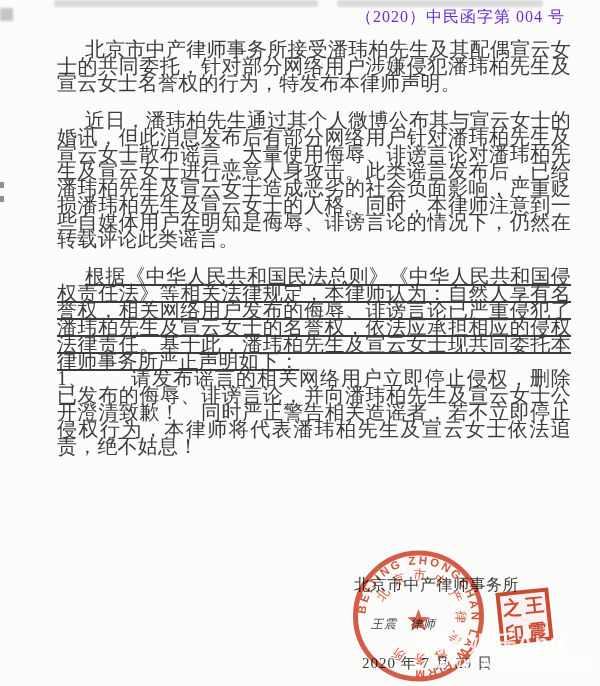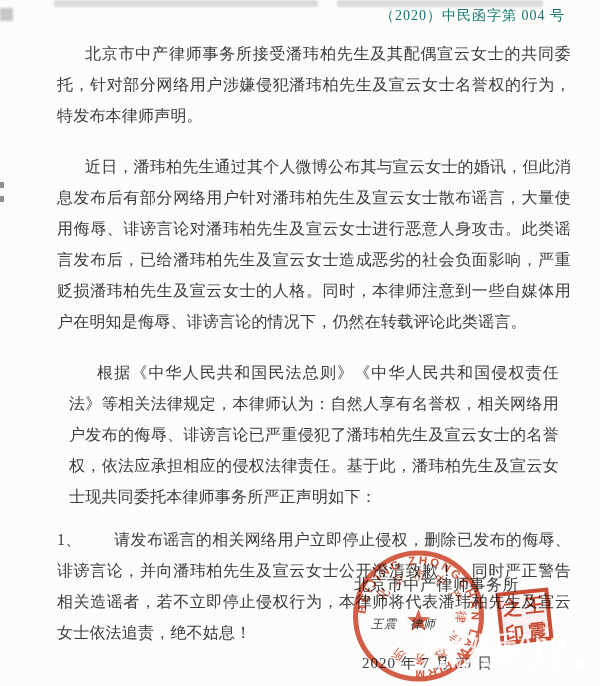--- a/index.html
+++ b/index.html
@@ -18,30 +18,30 @@
   .edge-blob{position:absolute;left:0;top:8px;width:13px;height:13px;background:#c6c6c6;filter:blur(1px);}
   .edge-mark{position:absolute;left:0;width:4px;height:6px;background:#909090;filter:blur(.5px);}
   .edge-mark.m1{top:182px;} .edge-mark.m2{top:196px;}
 
   .doc-title{
     text-align:center;padding-top:12px;margin:0;
     font-size:24px;font-weight:bold;letter-spacing:6px;color:#2d2d2d;
   }
   .ref-number{
     text-align:right;padding-right:35px;margin-top:7px;
-    font-size:14px;letter-spacing:1px;color:#0f766e;
+    font-size:16px;letter-spacing:1px;color:#6d28d9;
   }
   .doc-body{
     margin:13px 29px 0 57px;
-    font-size:16px;line-height:31px;
+    font-size:20px;line-height:17px;
     text-align:justify;text-justify:inter-ideograph;
     letter-spacing:.2px;
   }
   .para{text-indent:28px;margin:0 0 20px 0;}
-  .para.tight{margin:12px;}
+  .para.tight{margin:0;text-decoration:underline;}
   .item{text-indent:0;margin:0;}
   .closing{position:absolute;left:85px;top:552px;font-size:16px;}
 
   .sig-firm{position:absolute;left:354px;top:575px;font-size:16px;letter-spacing:.5px;}
   .sig-lawyer{position:absolute;left:371px;top:616px;font-size:12px;letter-spacing:1px;font-style:italic;}
   .sig-date{position:absolute;left:362px;top:654px;font-size:15px;letter-spacing:1px;}
 
   .round-seal{
     position:absolute;left:350px;top:548px;width:137px;height:137px;
     mix-blend-mode:multiply;opacity:.92;

